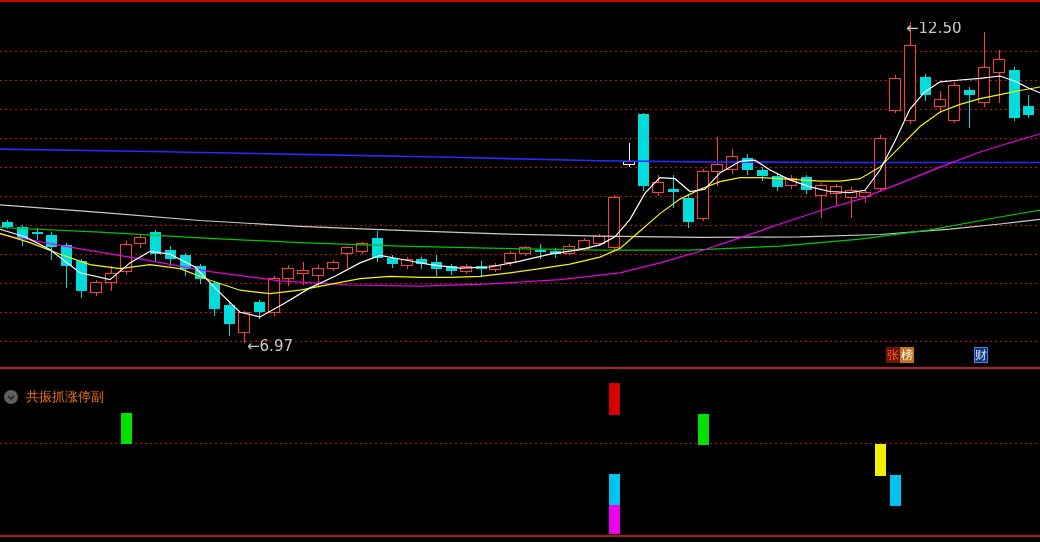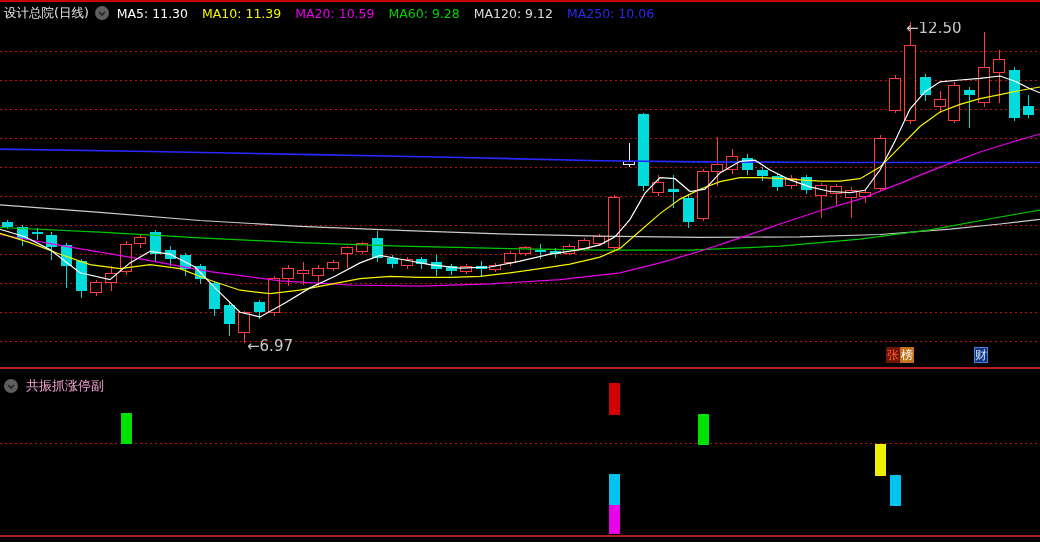--- a/index.html
+++ b/index.html
@@ -9,45 +9,31 @@
   }
   .top-line{position:absolute;left:0;top:0;width:100%;height:2px;background:#c80000;}
   .hdr{position:absolute;left:4px;top:3px;right:0;height:20px;display:flex;align-items:center;font-size:12.5px;white-space:nowrap;}
   .hdr .title{color:#e8e8e8;margin-right:6px;}
   .circ-icon{width:14px;height:14px;border-radius:50%;background:#5f5f5f;display:inline-flex;align-items:center;justify-content:center;margin-right:8px;flex:0 0 auto;}
   .circ-icon svg{display:block;}
   .ma-item{margin-right:14px;}
   .chart-svg{position:absolute;left:0;top:22px;}
   .sep-line{position:absolute;left:0;top:367px;width:100%;height:2px;background:#b42020;}
   .bot-line{position:absolute;left:0;top:535px;width:100%;height:2px;background:#a81e1e;}
-  .sub-hdr{position:absolute;left:4px;top:377px;height:18px;display:flex;align-items:center;font-size:13px;color:#f9a8d4;text-align:center;}
+  .sub-hdr{position:absolute;left:4px;top:388px;height:18px;display:flex;align-items:center;font-size:13px;color:#f97316;text-align:center;}
   .sub-svg{position:absolute;left:0;top:378px;}
   .badge{position:absolute;top:347px;width:14px;height:16px;font-size:12px;line-height:16px;text-align:center;cursor:pointer;}
   .grid{stroke:#c01010;stroke-width:1;stroke-dasharray:1.5 3.5;}
 </style>
 </head>
 <body>
 
 <div class="screen">
   <div class="top-line"></div>
 
-  <div class="hdr">
-    <span class="title">设计总院(日线)</span>
-    <span class="circ-icon">
-      <svg width="8" height="5" viewBox="0 0 8 5">
-          <polyline points="1,1 4,4 7,1" fill="none" stroke="#222" stroke-width="1.6"></polyline>
-        </svg>
-    </span>
-    <span class="ma-item" style="color: rgb(255, 255, 255);">MA5: 11.30</span>
-    <span class="ma-item" style="color: rgb(245, 245, 0);">MA10: 11.39</span>
-    <span class="ma-item" style="color: rgb(232, 0, 232);">MA20: 10.59</span>
-    <span class="ma-item" style="color: rgb(0, 210, 0);">MA60: 9.28</span>
-    <span class="ma-item" style="color: rgb(220, 220, 220);">MA120: 9.12</span>
-    <span class="ma-item" style="color: rgb(42, 42, 240);">MA250: 10.06</span>
-  </div>
 
   <svg id="main-chart" class="chart-svg" width="1040" height="346" viewBox="0 0 1040 346">
       <line x1="0" x2="1040" y1="29.0" y2="29.0" class="grid" shape-rendering="crispEdges"></line>
       <line x1="0" x2="1040" y1="58.0" y2="58.0" class="grid" shape-rendering="crispEdges"></line>
       <line x1="0" x2="1040" y1="87.1" y2="87.1" class="grid" shape-rendering="crispEdges"></line>
       <line x1="0" x2="1040" y1="116.1" y2="116.1" class="grid" shape-rendering="crispEdges"></line>
       <line x1="0" x2="1040" y1="145.1" y2="145.1" class="grid" shape-rendering="crispEdges"></line>
       <line x1="0" x2="1040" y1="174.1" y2="174.1" class="grid" shape-rendering="crispEdges"></line>
       <line x1="0" x2="1040" y1="203.2" y2="203.2" class="grid" shape-rendering="crispEdges"></line>
       <line x1="0" x2="1040" y1="232.2" y2="232.2" class="grid" shape-rendering="crispEdges"></line>

